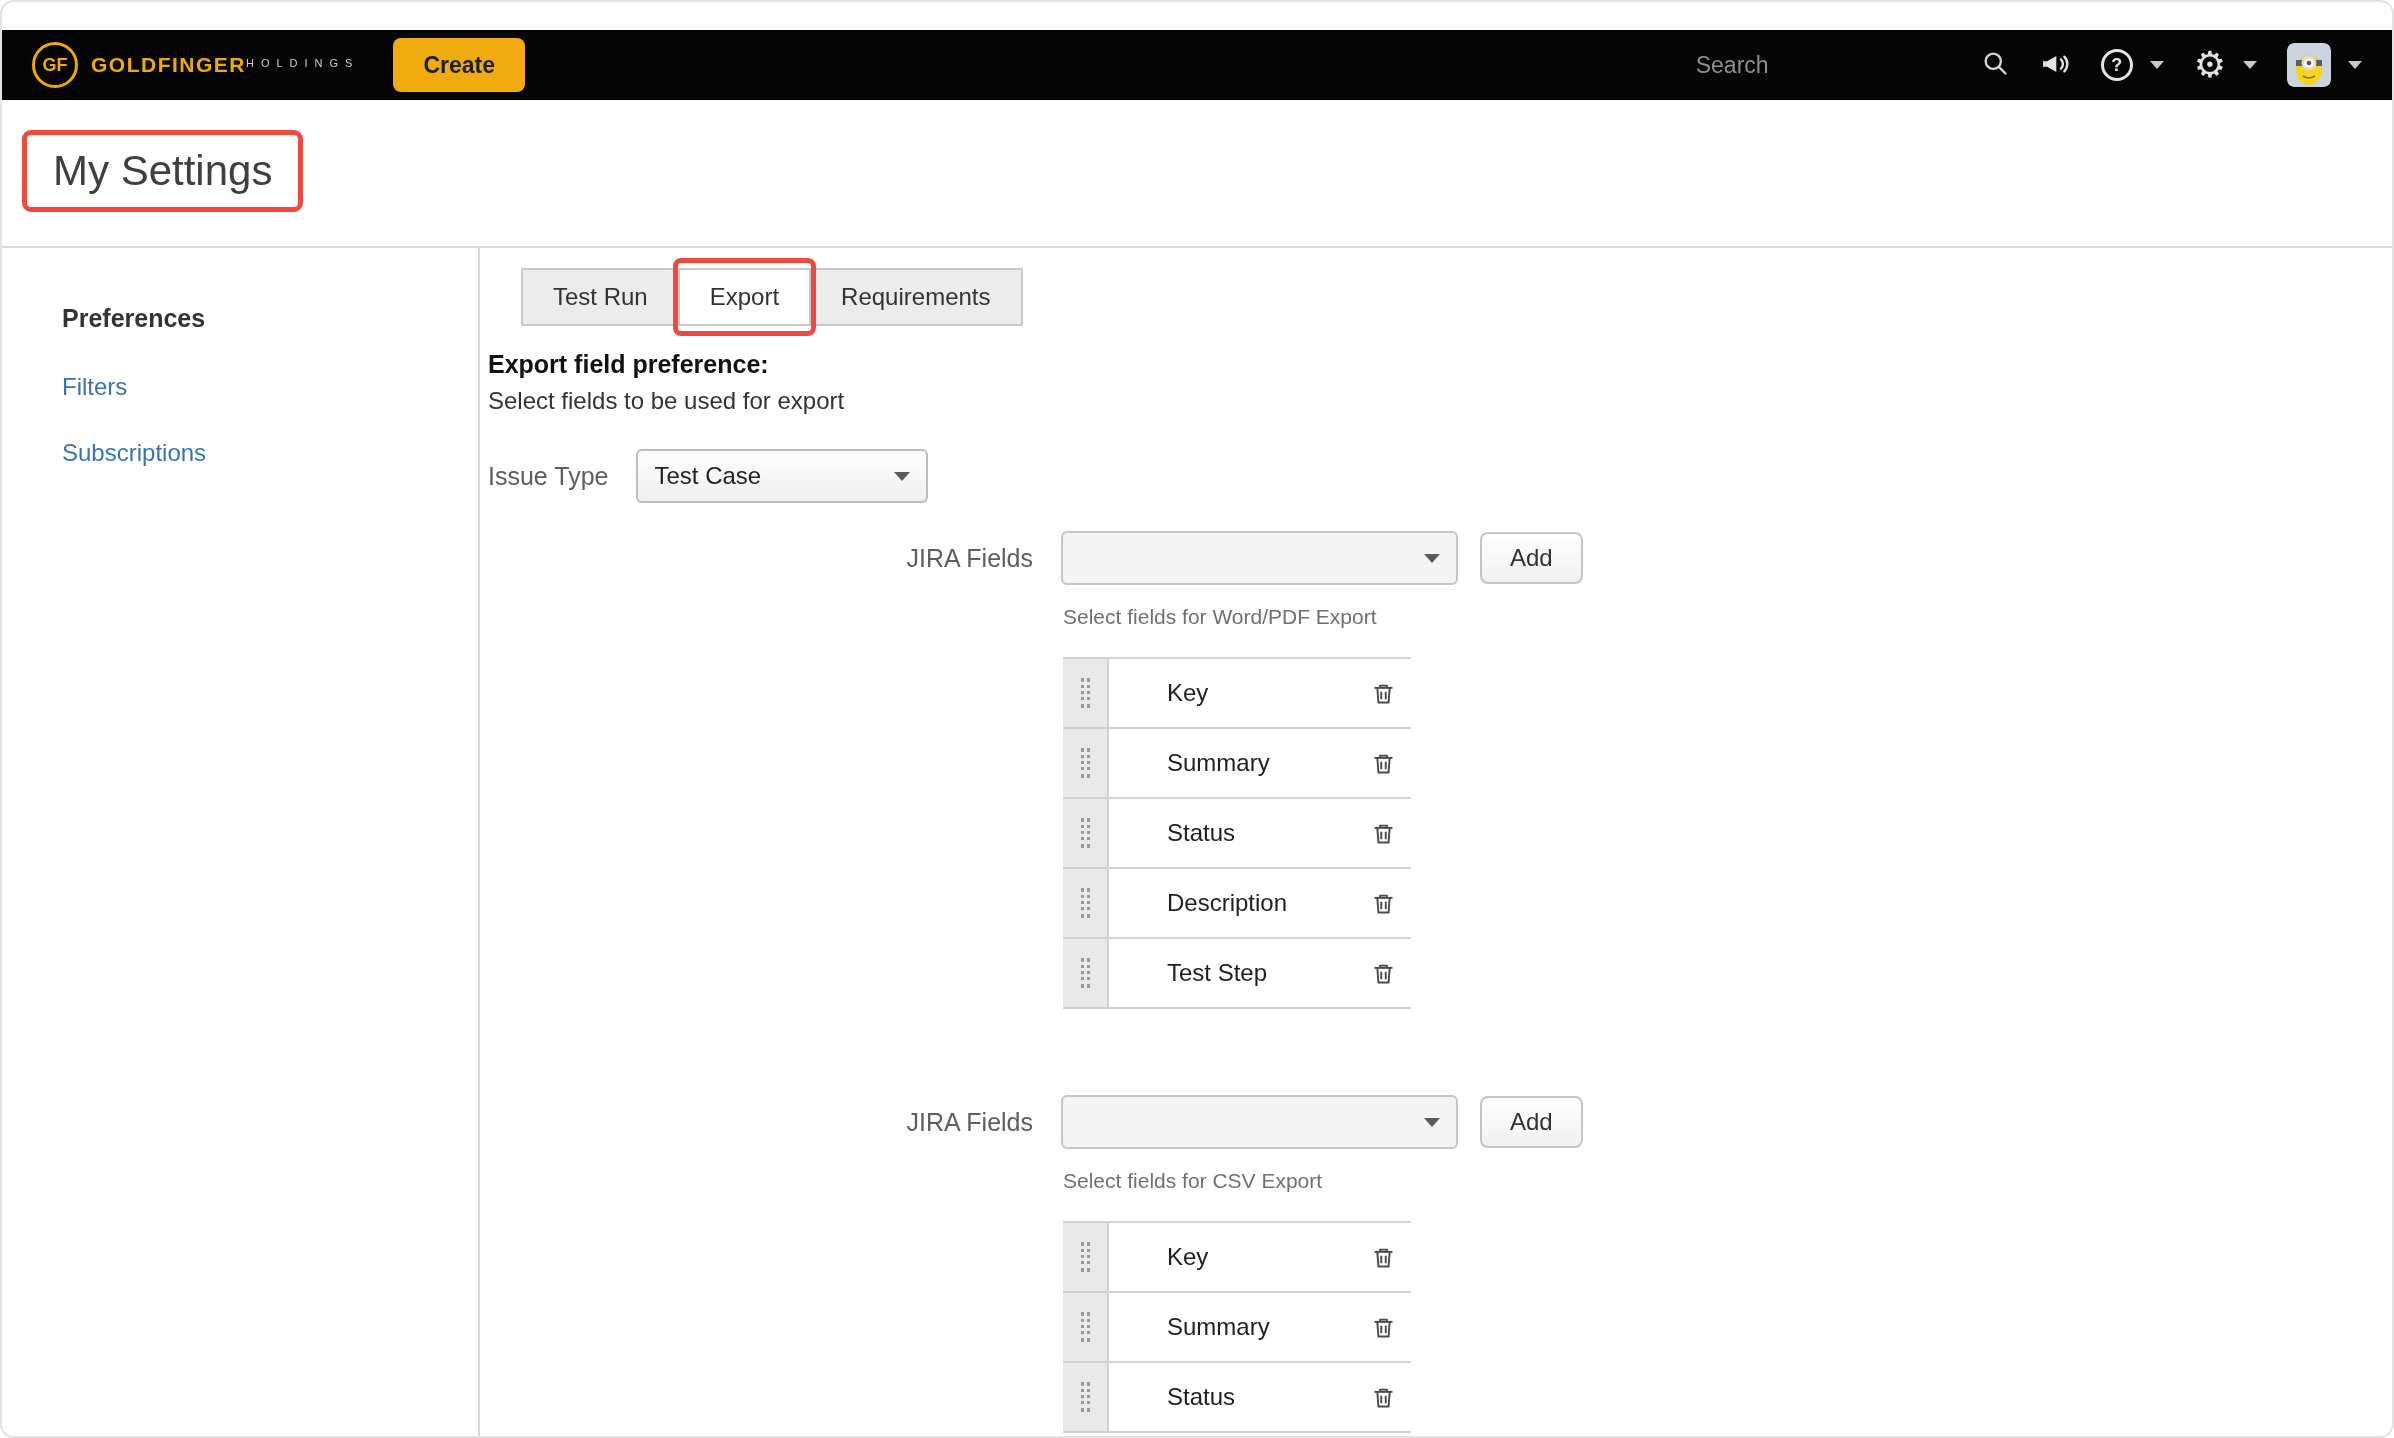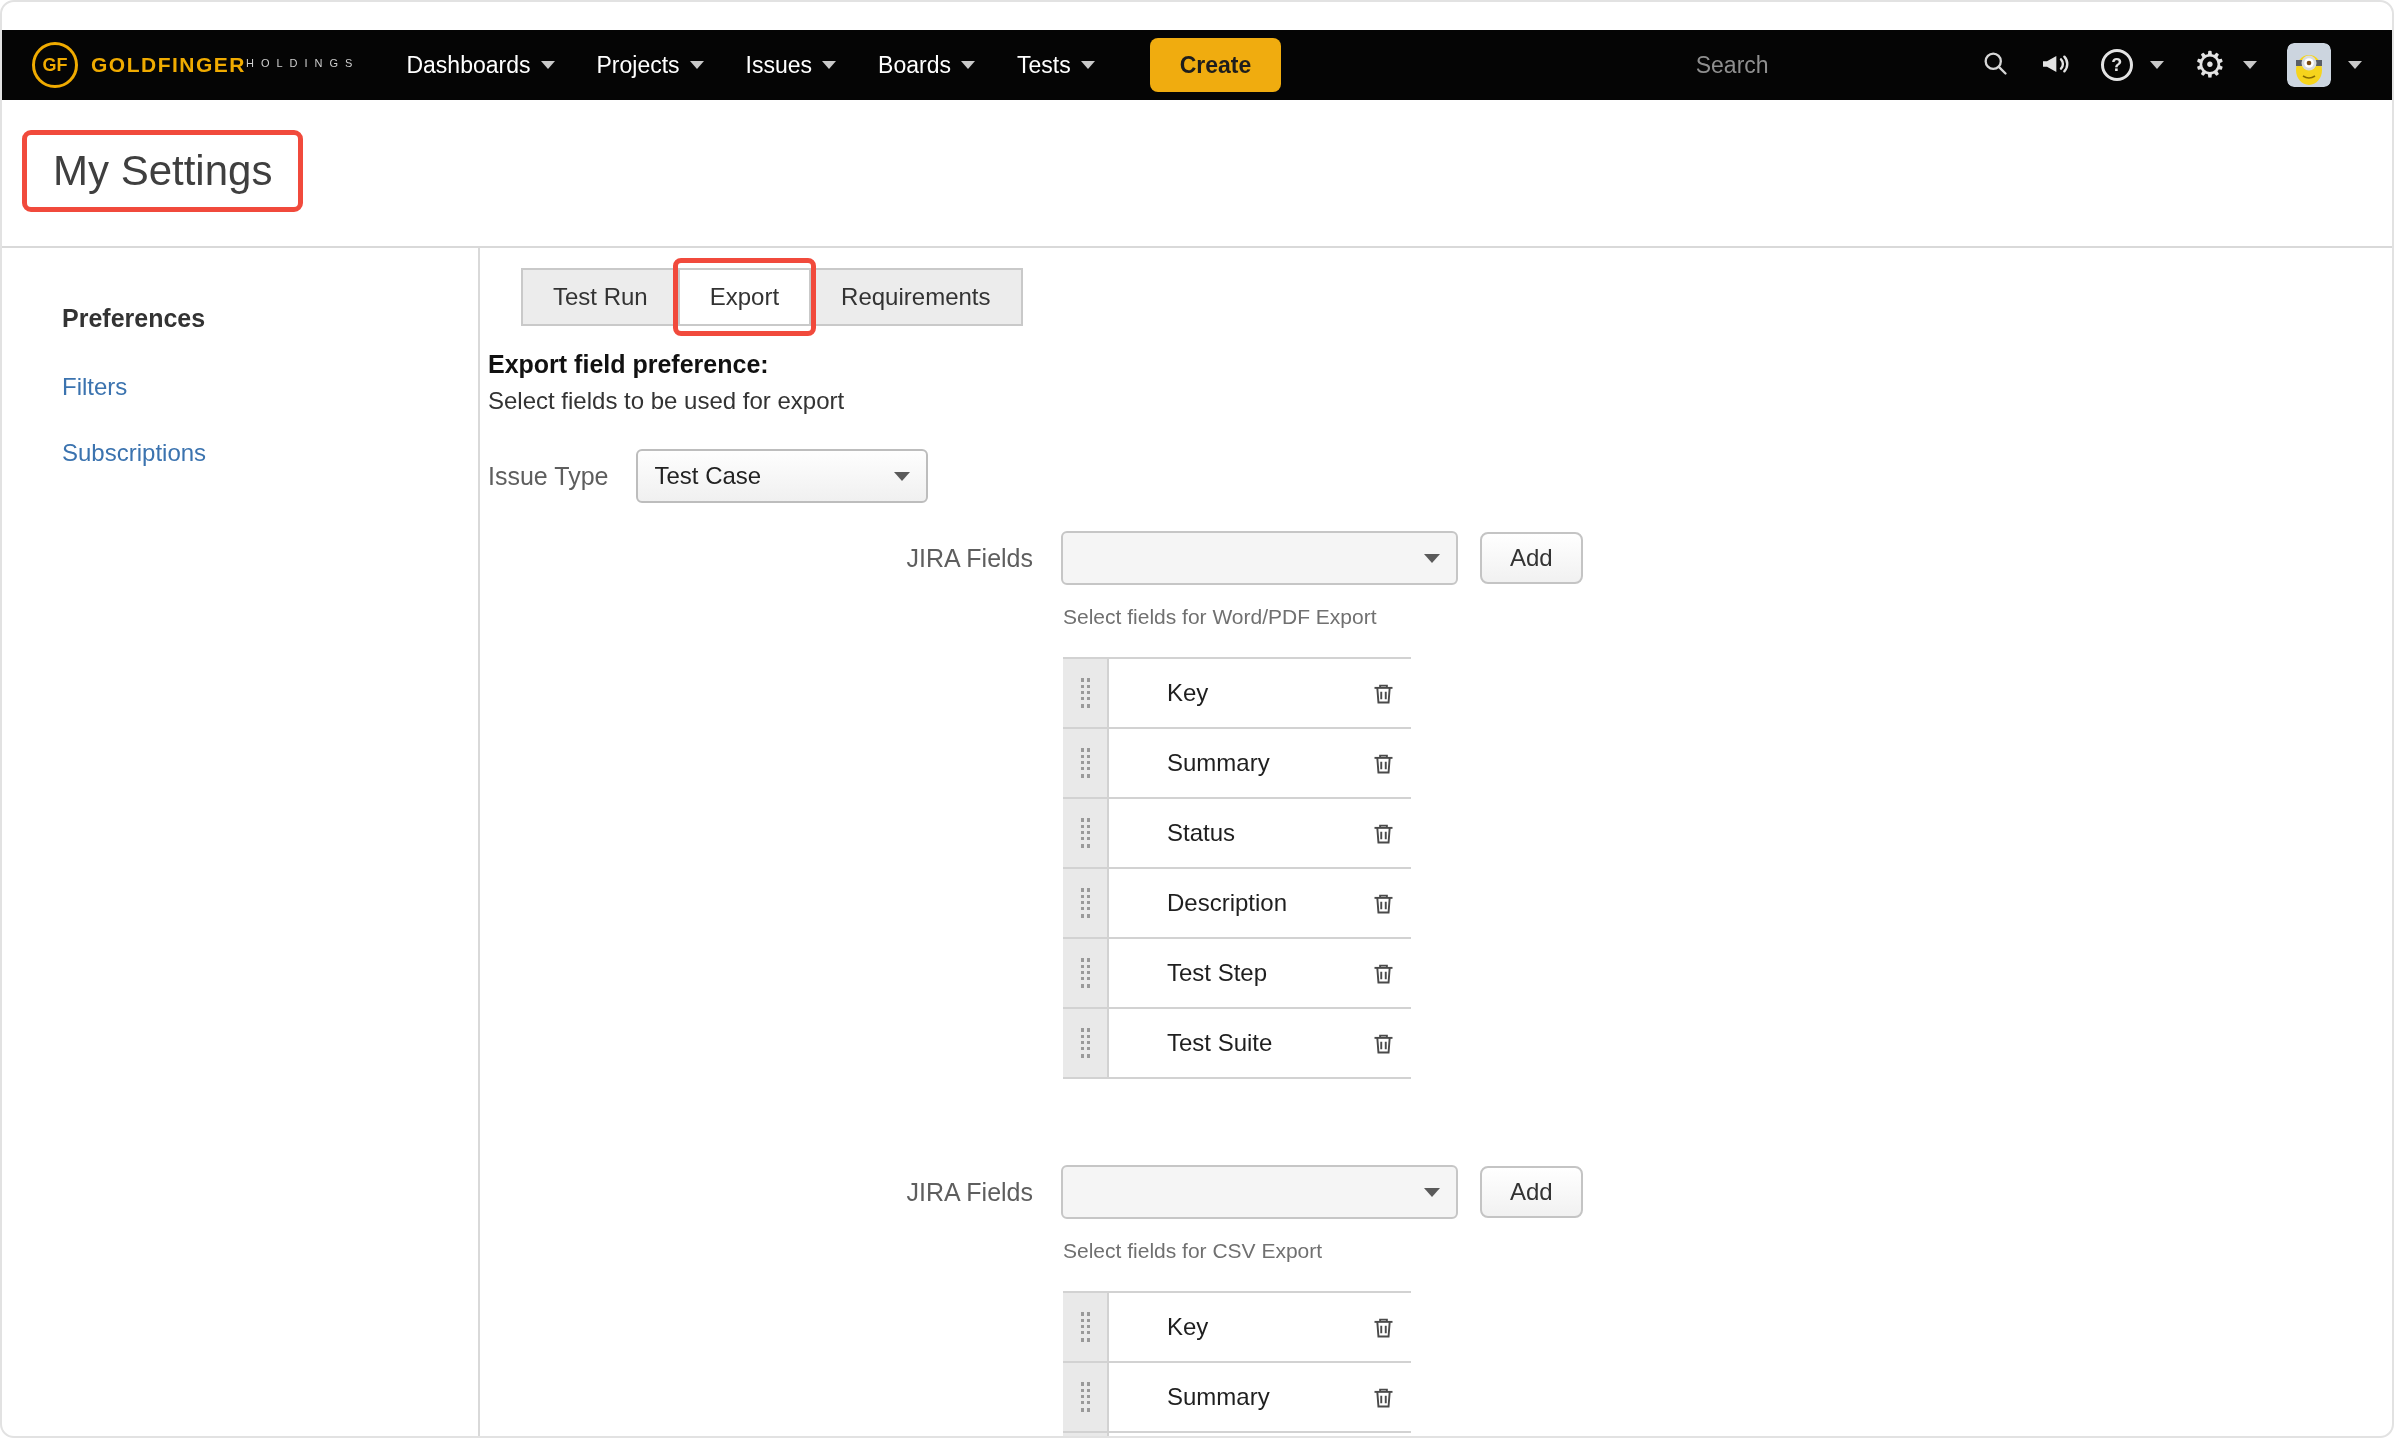--- a/index.html
+++ b/index.html
@@ -150,42 +150,20 @@
 
   <header class="navbar">
     <div class="brand">
       <div class="monogram">GF</div>
       <div class="brand-text">
         <span class="brand-name">GOLDFINGER</span>
         <span class="brand-sub">HOLDINGS</span>
       </div>
     </div>
 
-    <nav class="nav-items">
-      <div class="nav-item">
-        <span>Dashboards</span>
-        <span class="caret"></span>
-      </div>
-      <div class="nav-item">
-        <span>Projects</span>
-        <span class="caret"></span>
-      </div>
-      <div class="nav-item">
-        <span>Issues</span>
-        <span class="caret"></span>
-      </div>
-      <div class="nav-item">
-        <span>Boards</span>
-        <span class="caret"></span>
-      </div>
-      <div class="nav-item">
-        <span>Tests</span>
-        <span class="caret"></span>
-      </div>
-    </nav>
 
     <button class="create-btn">Create</button>
 
     <div class="nav-right">
       <div class="nav-search">
         <input type="text" placeholder="Search" style="">
         <span>
           <svg width="28" height="28" viewBox="0 0 24 24" fill="none" stroke="#d6d6d6" stroke-width="2" stroke-linecap="round">
             <circle cx="10.5" cy="10.5" r="6.5"></circle>
               <path d="M15.5 15.5 L21 21"></path>
@@ -340,34 +318,20 @@
           <span class="field-name">Test Step</span>
           <button class="trash-btn">
             <svg width="27" height="27" viewBox="0 0 24 24" fill="none" stroke="#4a4a4a" stroke-width="1.7">
                 <path d="M4 7h16"></path>
                 <path d="M9 7V5h6v2"></path>
                 <path d="M6.5 7l1 13h9l1-13"></path>
                 <path d="M10 10.5v6.5M14 10.5v6.5"></path>
               </svg>
           </button>
         </div>
-        <div class="field-row">
-          <div class="drag-cell">
-              <span class="grip"></span>
-            </div>
-          <span class="field-name">Test Suite</span>
-          <button class="trash-btn">
-            <svg width="27" height="27" viewBox="0 0 24 24" fill="none" stroke="#4a4a4a" stroke-width="1.7">
-                <path d="M4 7h16"></path>
-                <path d="M9 7V5h6v2"></path>
-                <path d="M6.5 7l1 13h9l1-13"></path>
-                <path d="M10 10.5v6.5M14 10.5v6.5"></path>
-              </svg>
-          </button>
-        </div>
       </div>
 
       
       <div class="fields-row second">
         <span class="fields-label">JIRA Fields</span>
         <div class="select-empty">
           <span class="select-caret"></span>
         </div>
         <button class="add-btn">Add</button>
       </div>

